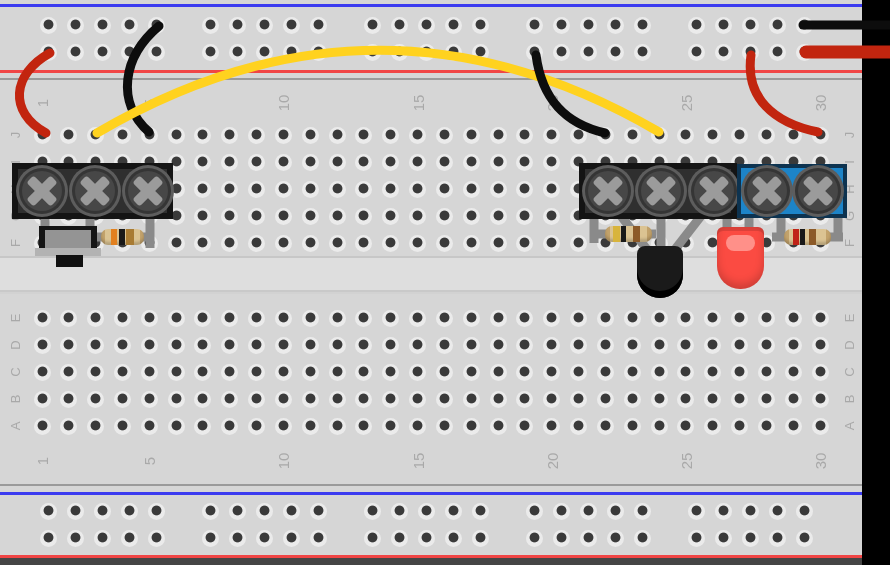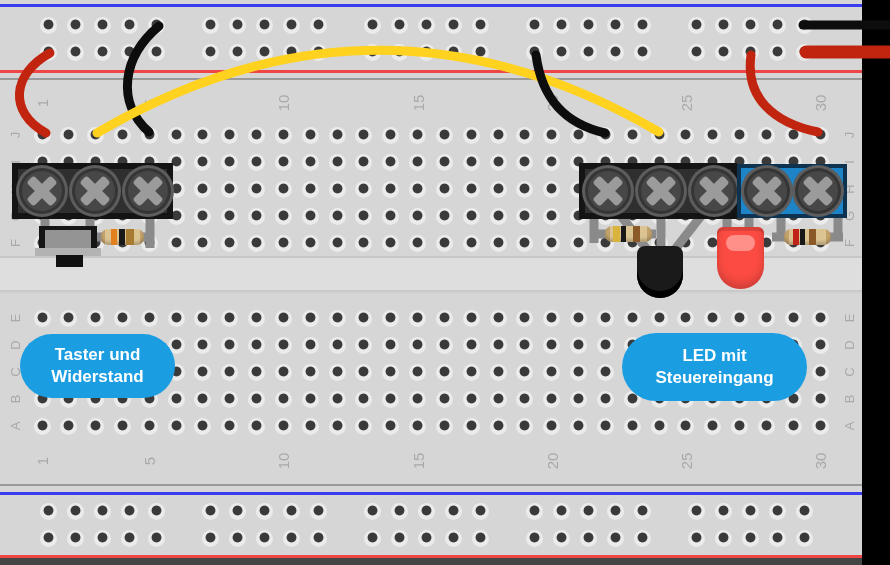--- a/index.html
+++ b/index.html
@@ -565,24 +565,16 @@
     <svg id="wires-svg" class="layer" width="890" height="565">
         <path d="M 50,53 C 12,74 8,112 46,133" fill="none" stroke="#c2250f" stroke-width="9" stroke-linecap="round"></path>
         <path d="M 159,26 C 122,57 116,103 149,132" fill="none" stroke="#0d0d0d" stroke-width="9" stroke-linecap="round"></path>
         <path d="M 97,133 Q 378,-32 659,132" fill="none" stroke="#ffd21f" stroke-width="9" stroke-linecap="round"></path>
         <path d="M 536,55 C 542,100 566,124 605,133" fill="none" stroke="#0d0d0d" stroke-width="9" stroke-linecap="round"></path>
         <path d="M 751,55 C 745,98 774,123 818,132" fill="none" stroke="#c2250f" stroke-width="9" stroke-linecap="round"></path>
         <path d="M 803,25 L 892,25" fill="none" stroke="#0d0d0d" stroke-width="9" stroke-linecap="round"></path>
         <path d="M 806,52 L 893,52" fill="none" stroke="#c2250f" stroke-width="13" stroke-linecap="round"></path>
       </svg>
 
-    <div class="callout" style="left: 20px; top: 334px; width: 155px; height: 64px; color: rgb(255, 255, 255); background: rgb(27, 157, 226);">
-      <span>Taster und</span>
-      <span>Widerstand</span>
-    </div>
-    <div class="callout" style="left: 622px; top: 333px; width: 185px; height: 68px; color: rgb(255, 255, 255); background: rgb(27, 157, 226);">
-      <span>LED mit</span>
-      <span>Steuereingang</span>
-    </div>
   </div>
 
   <div class="offboard"></div>
 </div>
 
 </body></html>

